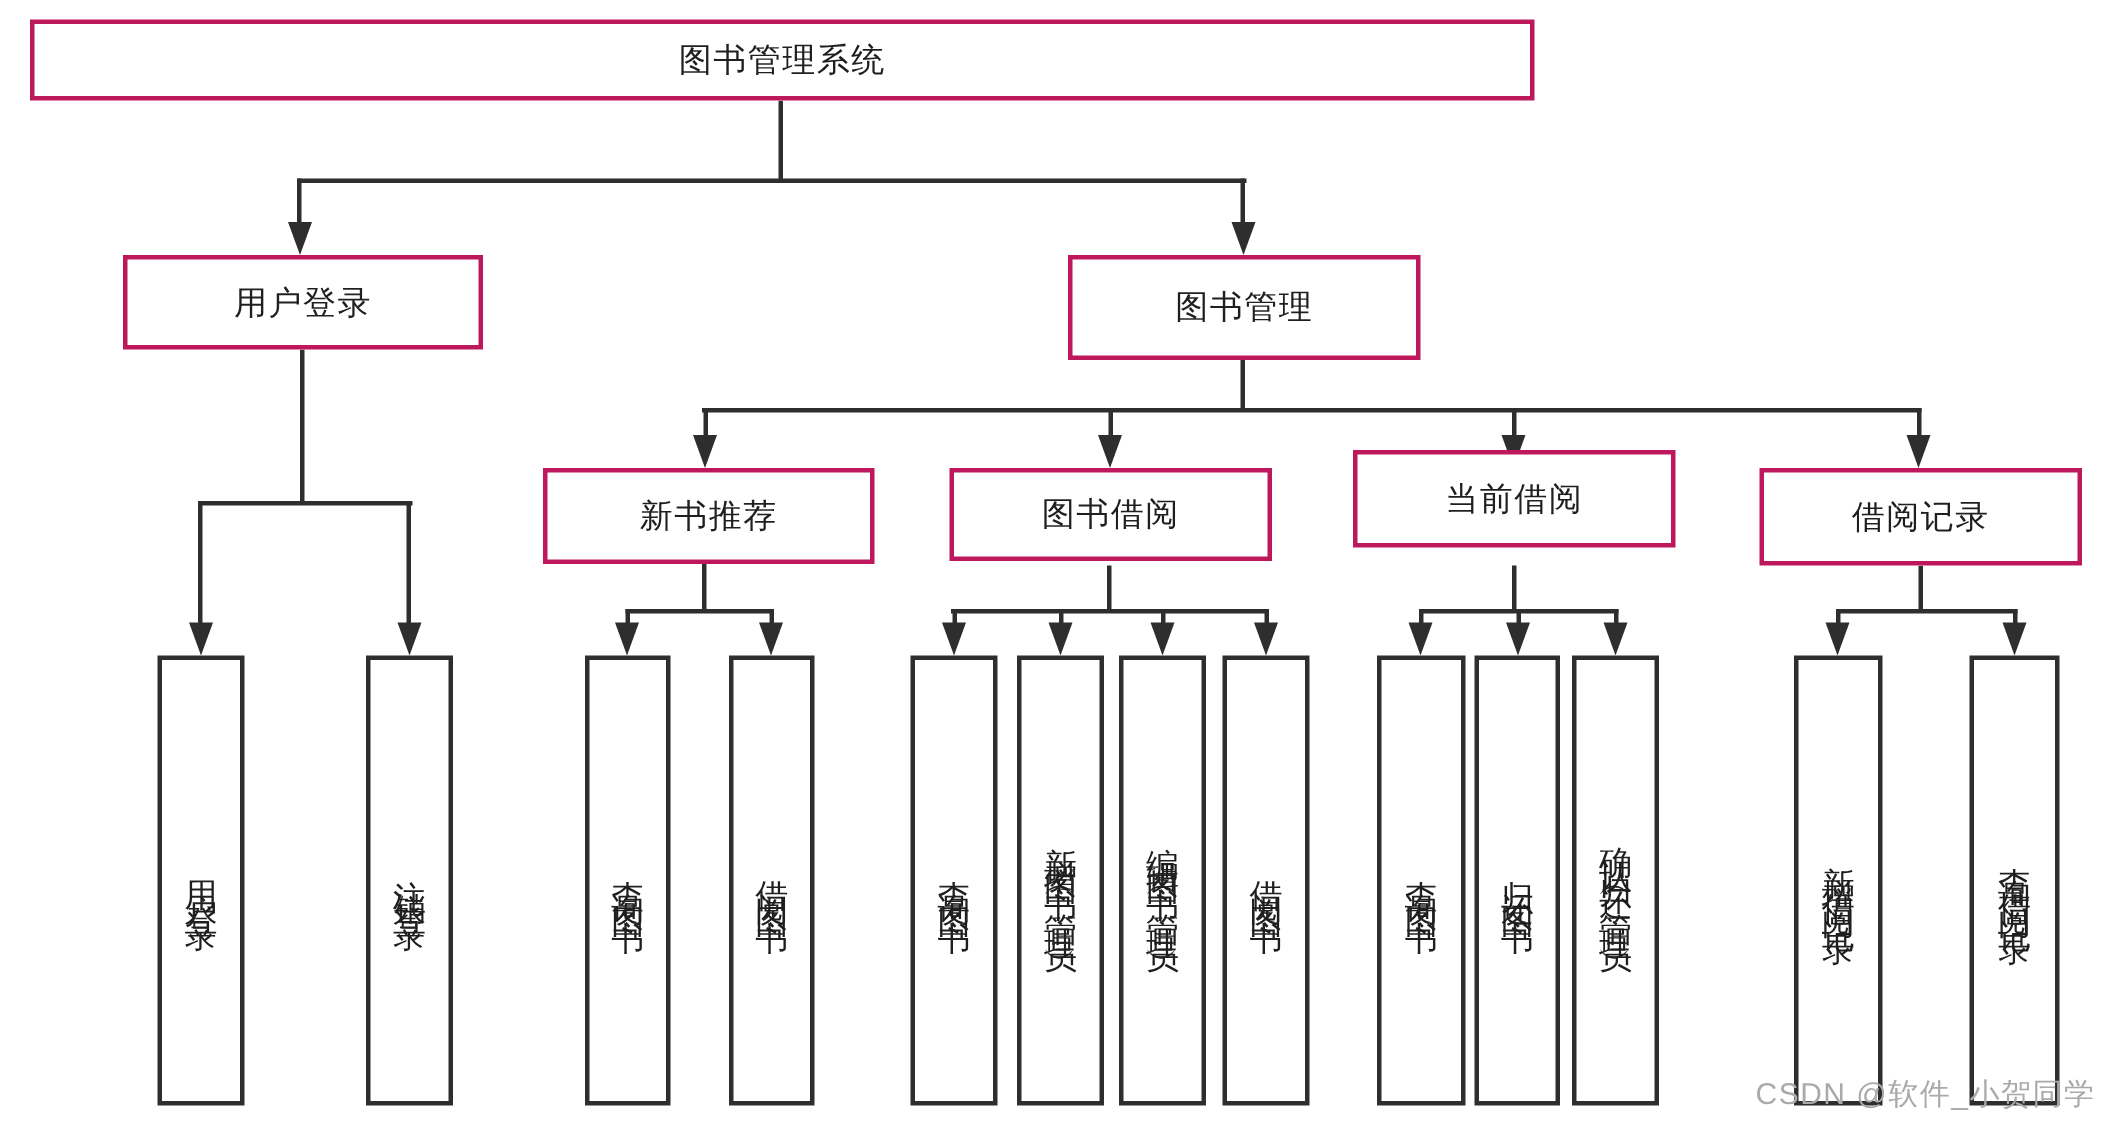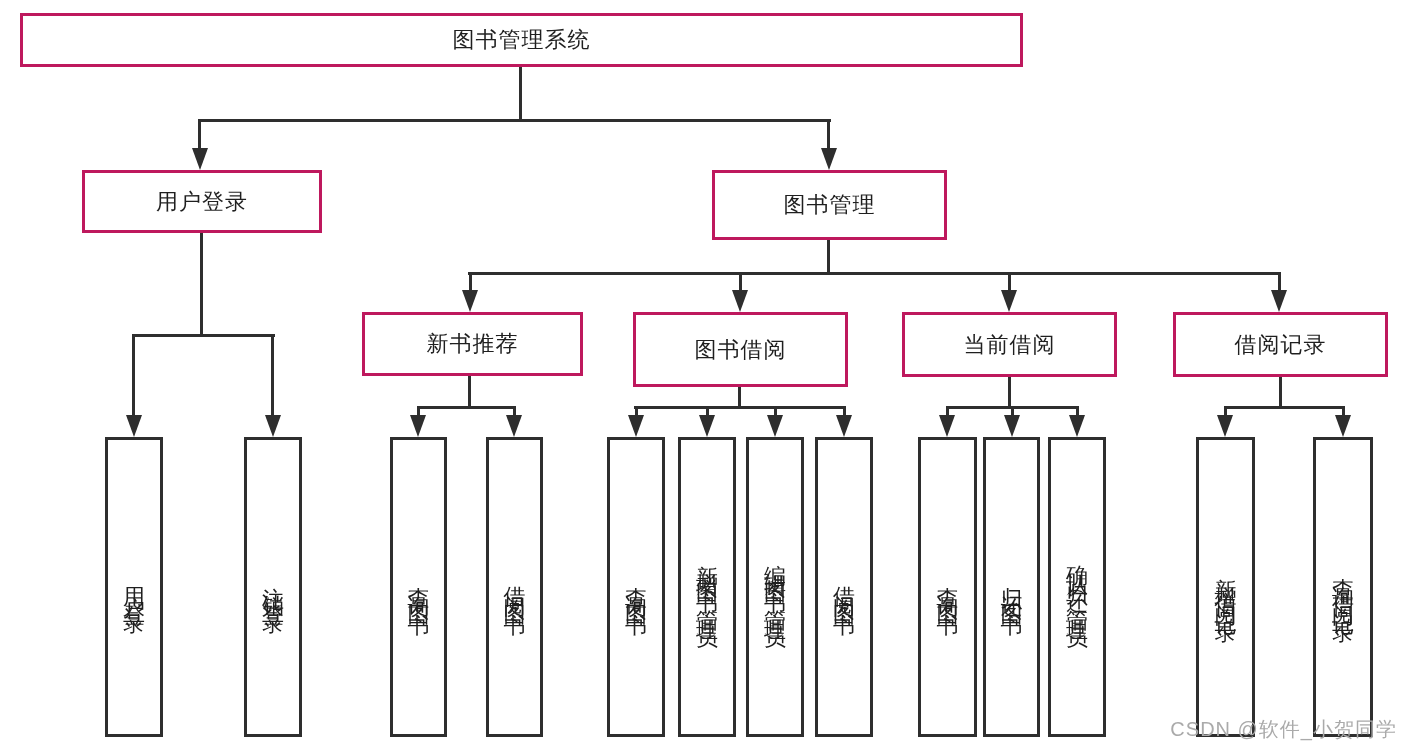--- a/index.html
+++ b/index.html
@@ -78,22 +78,22 @@
   <div class="vline" style="left:469px;top:272px;height:20px;"></div>
   <div class="arrow" style="left:462px;top:290px;"></div>
   <div class="vline" style="left:739px;top:272px;height:20px;"></div>
   <div class="arrow" style="left:732px;top:290px;"></div>
   <div class="vline" style="left:1008px;top:272px;height:20px;"></div>
   <div class="arrow" style="left:1001px;top:290px;"></div>
   <div class="vline" style="left:1278px;top:272px;height:20px;"></div>
   <div class="arrow" style="left:1271px;top:290px;"></div>
 
   <div class="node" style="left:362px;top:312px;width:221px;height:64px;">新书推荐</div>
-  <div class="node" style="left:633px;top:312px;width:215px;height:75px;">图书借阅</div>
-  <div class="node" style="left:902px;top:312px;width:215px;height:65px;">当前借阅</div>
+  <div class="node" style="left:633px;top:312px;width:215px;height:62px;">图书借阅</div>
+  <div class="node" style="left:902px;top:300px;width:215px;height:65px;">当前借阅</div>
   <div class="node" style="left:1173px;top:312px;width:215px;height:65px;">借阅记录</div>
 
   <div class="vline" style="left:468px;top:376px;height:32px;"></div>
   <div class="hline" style="left:417px;top:406px;width:99px;"></div>
   <div class="vline" style="left:417px;top:406px;height:11px;"></div>
   <div class="arrow" style="left:410px;top:415px;"></div>
   <div class="vline" style="left:513px;top:406px;height:11px;"></div>
   <div class="arrow" style="left:506px;top:415px;"></div>
 
   <div class="vline" style="left:738px;top:377px;height:31px;"></div>

